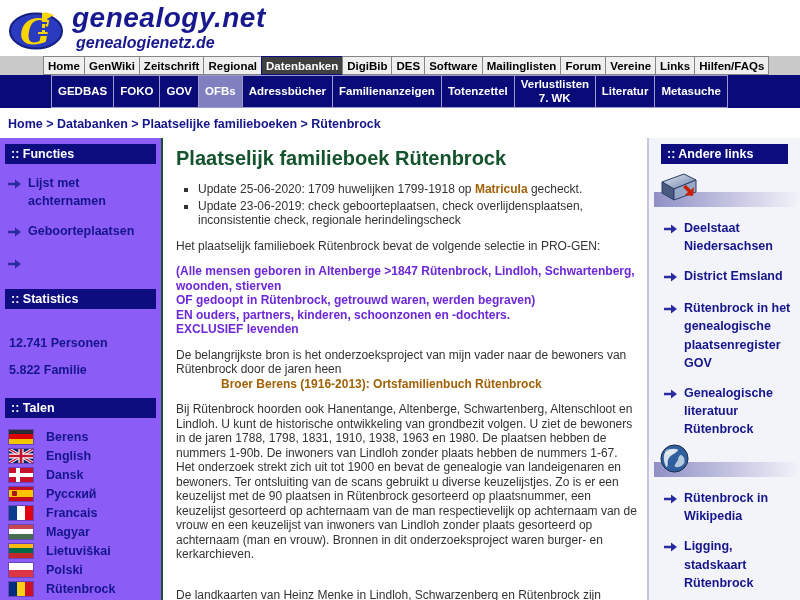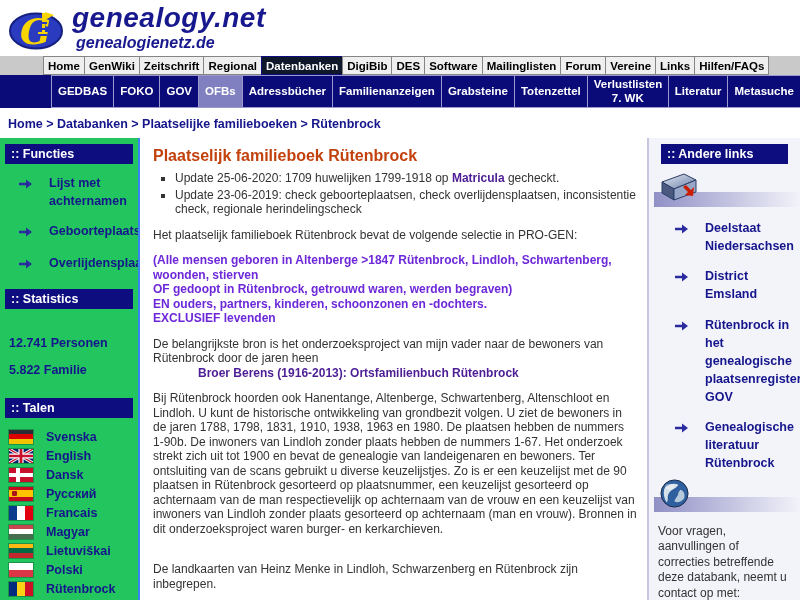--- a/index.html
+++ b/index.html
@@ -11,70 +11,70 @@
   .logo { position:absolute; left:8px; top:6px; width:58px; height:46px; }
   .site-title { position:absolute; left:72px; top:2px; font-size:28px; font-weight:bold;
     font-style:italic; color:#18188e; letter-spacing:0.5px; }
   .site-subtitle { position:absolute; left:76px; top:34px; font-size:16px; font-weight:bold;
     font-style:italic; color:#18188e;text-align:center; }
 
   
   .nav1 { height:19px; background:#c9c9c9; display:flex; padding-left:44px; align-items:stretch; }
   .nav1-tab { background:#efefef; border:1px solid #858585; margin-left:-1px; font-weight:bold;
     font-size:11.5px; color:#000; display:flex; align-items:center; padding:0 4px; white-space:nowrap; cursor:default; }
-  .nav1-tab.active { background:#0f172a; color:#fff; border-color:#0d0d80; }
+  .nav1-tab.active { background:#404040; color:#fff; border-color:#0d0d80; }
 
   
   .nav2 { height:33px; background:#0a0a78; display:flex; padding-left:52px; align-items:stretch; }
   .nav2-tab { color:#fff; font-weight:bold; font-size:11.5px; border:1px solid #9a9ace; margin-left:-1px;
     display:flex; align-items:center; text-align:center; padding:0 6px; line-height:1.15; white-space:nowrap; cursor:default; }
   .nav2-tab.active { background:#8080c0;text-align:right; }
   .nav2-tab.wrap span { display:inline-block; max-width:68px; white-space:normal; }
 
   
   .breadcrumb { height:30px; padding:9px 0 0 8px; font-size:12.5px; font-weight:bold;
     color:#15158c; background:#fff; }
   .crumb-link { color:#15158c; text-decoration:none; cursor:pointer; }
   .crumb:last-child [data-sep] { display:none; }
 
   
   .page { display:flex; height:462px; align-items:stretch; }
-  .sidebar-left { width:140px; background:#22c55e; border-right:2px solid #3b82f6; padding-top:4px; flex:none; overflow:hidden; }
+  .sidebar-left { width:163px; background:#8b5cf6; border-right:2px solid #14532d; padding-top:4px; flex:none; overflow:hidden; }
   .main { flex:1; background:#fff; padding:7px 10px 0 13px; overflow:hidden; }
   .sidebar-right { width:153px; background:#f3f3fa; border-left:2px solid #c6c6de; padding:4px 7px 0 7px; flex:none; overflow:hidden; }
 
   .section-bar { background:#0d0d80; color:#fff; font-weight:bold; font-size:12.5px;
     padding:3px 6px; margin:2px 5px 9px 5px; }
 
   
-  .side-link { display:flex; gap:16px; padding:1px 0 2px 18px; margin-bottom:3px; cursor:pointer;margin-top:9px; }
+  .side-link { display:flex; gap:6px; padding:1px 0 2px 7px; margin-bottom:3px; cursor:pointer;margin-top:9px; }
   .arrow-icon { flex:none; margin-top:2px; }
   .side-link-label { font-size:12.5px; font-weight:bold; color:#15158c; line-height:1.45; }
   .sidebar-left .side-link-label { width:102px; }
   .sidebar-right .side-link-label { width:118px; }
 
   .stats-row { font-size:12.5px; font-weight:bold; color:#15158c; padding:0 0 13px 9px; }
   .stats-block { padding-top:5px; margin-bottom:8px;margin-top:22px; }
   .func-block { margin-bottom:13px; }
 
   
   .lang-row { display:flex; align-items:center; height:19px; padding-left:9px; gap:13px; cursor:pointer; }
   .flag { width:24px; height:14px; flex:none; position:relative; overflow:hidden;
     outline:1px solid rgba(0,0,0,0.25); display:flex; }
   .flag > div { flex:1; }
   .nordic-h { position:absolute; left:0; right:0; top:50%; margin-top:-2px; height:4px; }
   .nordic-v { position:absolute; top:0; bottom:0; left:29%; width:4px; }
   .flag-emblem { position:absolute; left:3px; top:50%; margin-top:-2.5px; width:5px; height:5px; border-radius:1px; }
   .lang-label { font-size:12.5px; font-weight:bold; color:#15158c; }
 
   
-  .page-title { font-size:16px; font-weight:bold; color:#c2410c; margin:2px 0 6px; }
+  .page-title { font-size:20px; font-weight:bold; color:#14532d; margin:2px 0 12px; }
   .updates { margin:0 0 11px 22px; list-style:square; }
   .update-item { font-size:12px; line-height:14.5px; color:#333; margin-bottom:2px; }
-  .inline-link { color:#4c1d95; font-weight:bold; text-decoration:none; cursor:pointer; }
+  .inline-link { color:#a16207; font-weight:bold; text-decoration:none; cursor:pointer; }
   .para { font-size:12px; color:#333; line-height:14.5px; margin:0 0 11px; }
   .para.bold { font-weight:bold; color:#6d28d9; }
   .maps-note { margin-top:26px; }
   .source-link { display:block;padding-left:45px; }
 
   
   .icon-bar { position:relative; height:36px; margin:2px 0 8px; }
   .icon-bar .bar { position:absolute; left:-2px; right:-7px; bottom:2px; height:15px;
     background:linear-gradient(to right,#9090c6,#f3f3fa); }
   .icon-slot { position:absolute; left:3px; bottom:1px; }
@@ -175,23 +175,20 @@
     </div>
 
     <div class="nav2-tab">
       <span>Adressbücher</span>
     </div>
 
     <div class="nav2-tab">
       <span>Familienanzeigen</span>
     </div>
 
-    <div class="nav2-tab">
-      <span>Grabsteine</span>
-    </div>
 
     <div class="nav2-tab">
       <span>Totenzettel</span>
     </div>
 
     <div class="nav2-tab wrap">
       <span>Verlustlisten 7. WK</span>
     </div>
 
     <div class="nav2-tab">
@@ -232,42 +229,41 @@
           <span class="arrow-icon"><svg width="15" height="11" viewBox="0 0 15 11">
               <path d="M1,6.2 L8,6.2 L8,9.5 L14,5 L8,0.5 L8,3.8 L1,3.8 Z" fill="#2b2ba0"></path>
             </svg></span>
           <span class="side-link-label">Geboorteplaatsen</span>
         </div>
 
         <div class="side-link">
           <span class="arrow-icon"><svg width="15" height="11" viewBox="0 0 15 11">
               <path d="M1,6.2 L8,6.2 L8,9.5 L14,5 L8,0.5 L8,3.8 L1,3.8 Z" fill="#2b2ba0"></path>
             </svg></span>
-          <span class="side-link-label">Overlijdensplaatsen</span>
         </div>
       </div>
 
     <div class="section-bar">:: Statistics</div>
     <div class="stats-block">
 
         <div class="stats-row">12.741 Personen</div>
 
         <div class="stats-row">5.822 Familie</div>
       </div>
 
     <div class="section-bar">:: Talen</div>
     <div class="lang-list">
 
         <div class="lang-row">
           <span class="flag" style="flex-direction: column;">
             <div style="flex: 1 1 0%; background: rgb(43, 43, 51);"></div>
             <div style="flex: 1 1 0%; background: rgb(221, 0, 0);"></div>
             <div style="flex: 1 1 0%; background: rgb(242, 197, 0);"></div>
           </span>
-          <span class="lang-label">Svenska</span>
+          <span class="lang-label">Berens</span>
         </div>
 
         <div class="lang-row">
           <span class="flag">
             <svg viewBox="0 0 60 36" width="100%" height="100%" preserveAspectRatio="none">
               <rect fill="#012169" width="60" height="36"></rect>
               <path d="M0,0 L60,36 M60,0 L0,36" stroke="#ffffff" stroke-width="8"></path>
               <path d="M0,0 L60,36 M60,0 L0,36" stroke="#c8102e" stroke-width="3.5"></path>
               <path d="M30,0 V36 M0,18 H60" stroke="#ffffff" stroke-width="13"></path>
               <path d="M30,0 V36 M0,18 H60" stroke="#c8102e" stroke-width="7"></path>
@@ -439,20 +435,36 @@
         <div class="link-group">
           <div class="icon-bar">
             <div class="bar"></div>
             <span class="icon-slot"><svg width="31" height="31" viewBox="0 0 32 32">
                 <circle cx="16" cy="16" r="14" fill="#2f5f9e" stroke="#1b2a45" stroke-width="1"></circle>
                 <path d="M6,10 C10,6 16,5 20,7 C18,11 12,12 10,16 C8,19 10,23 8,25 C5,21 4,14 6,10 Z" fill="#e4ebf0" opacity="0.92"></path>
                 <path d="M22,12 C26,13 27,17 26,21 C23,25 18,26 16,24 C17,20 20,19 20,15 Z" fill="#cfdce6" opacity="0.85"></path>
                 <ellipse cx="11" cy="9" rx="5" ry="3" fill="#ffffff" opacity="0.35"></ellipse>
               </svg></span>
           </div>
+          <div class="group-links">
+
+              <div class="side-link">
+                <span class="arrow-icon"><svg width="15" height="11" viewBox="0 0 15 11">
+                  <path d="M1,6.2 L8,6.2 L8,9.5 L14,5 L8,0.5 L8,3.8 L1,3.8 Z" fill="#2b2ba0"></path>
+                </svg></span>
+                <span class="side-link-label">Rütenbrock in Wikipedia</span>
+              </div>
+
+              <div class="side-link">
+                <span class="arrow-icon"><svg width="15" height="11" viewBox="0 0 15 11">
+                  <path d="M1,6.2 L8,6.2 L8,9.5 L14,5 L8,0.5 L8,3.8 L1,3.8 Z" fill="#2b2ba0"></path>
+                </svg></span>
+                <span class="side-link-label">Ligging, stadskaart Rütenbrock</span>
+              </div>
+            </div>
         </div>
       </div>
 
     <div class="contact-text">Voor vragen, aanvullingen of correcties betreffende deze databank, neemt u contact op met:</div>
 
   </div>
 
 </div>
 
 </body></html>

